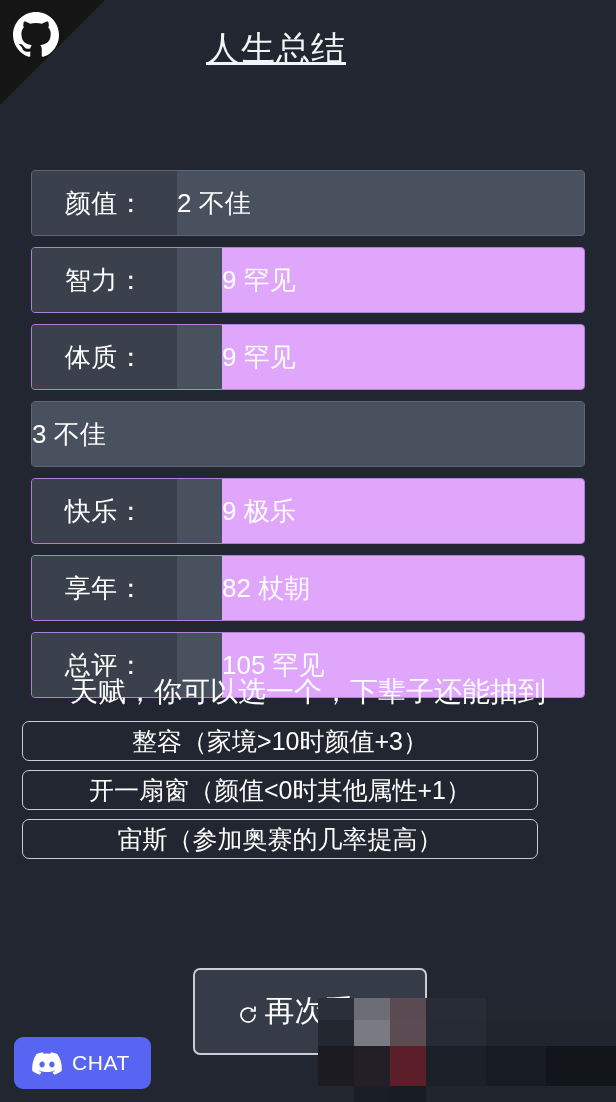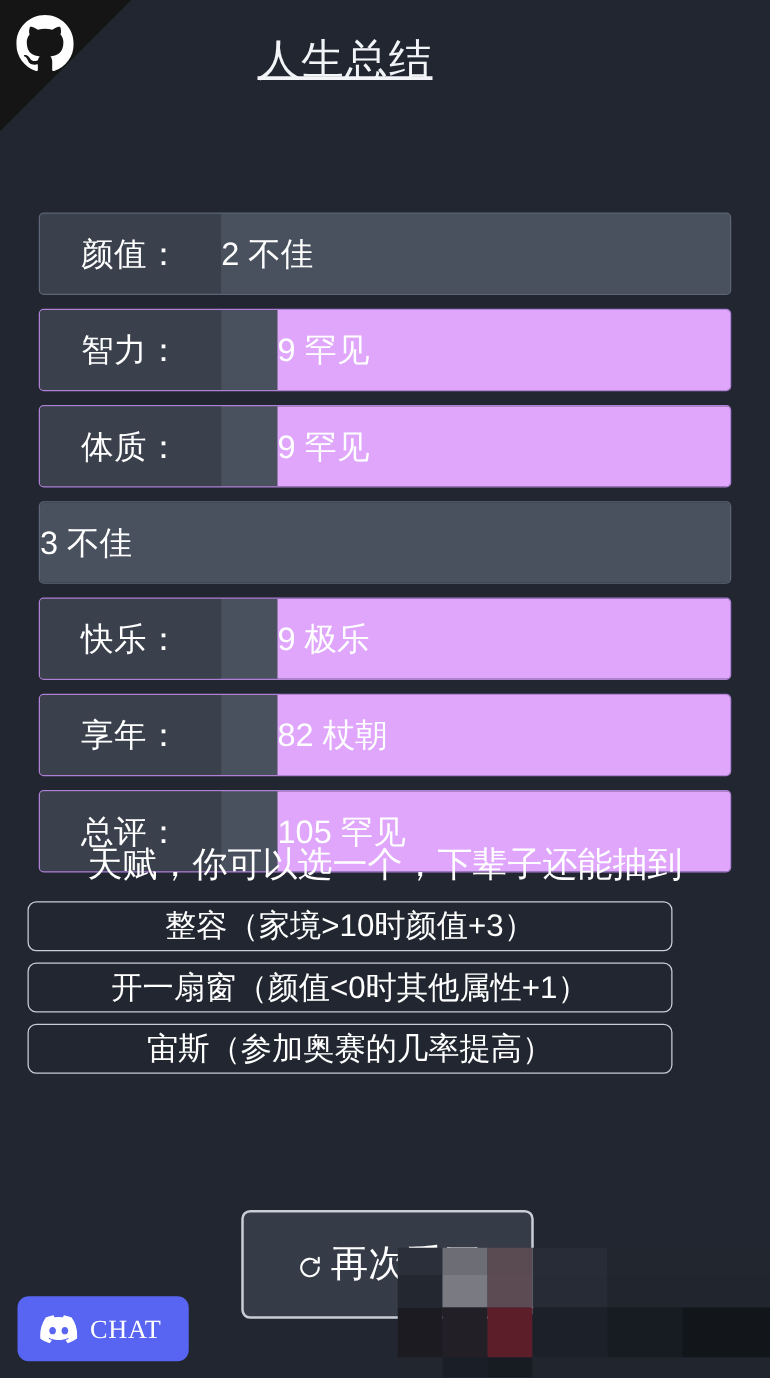--- a/index.html
+++ b/index.html
@@ -193,21 +193,21 @@
     width: 137px;
     height: 52px;
     background: #5865f2;
     border-radius: 9px;
     display: flex;
     align-items: center;
     gap: 10px;
     padding-left: 18px;
     cursor: pointer;
     border: none;
-    font-family: Liberation Serif, serif;
+    font-family: Liberation Sans, sans-serif;
     text-align: center;
   }
   .discord-chat .discord-icon { width: 30px; height: 23px; flex: 0 0 auto; }
   .discord-chat .chat-label {
     font-size: 21px;
     color: #ffffff;
     letter-spacing: 0.6px;
   }
 </style>
 </head>

